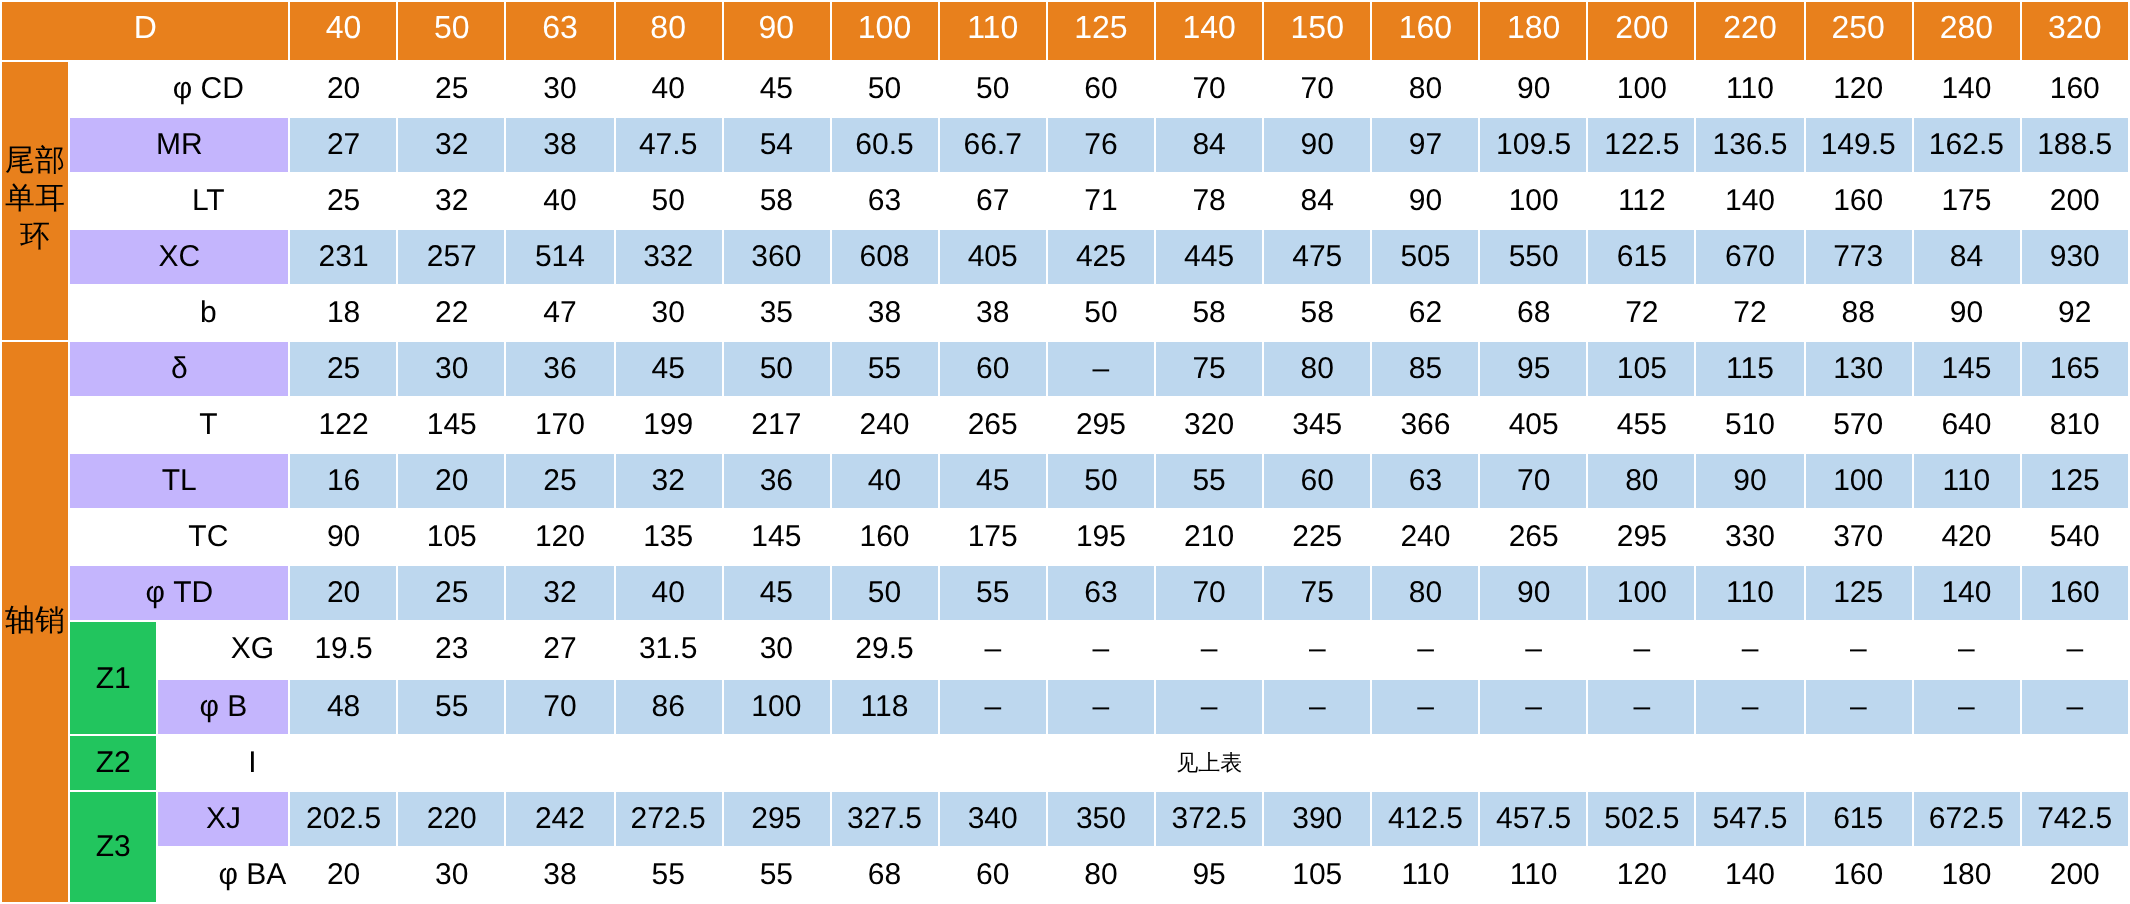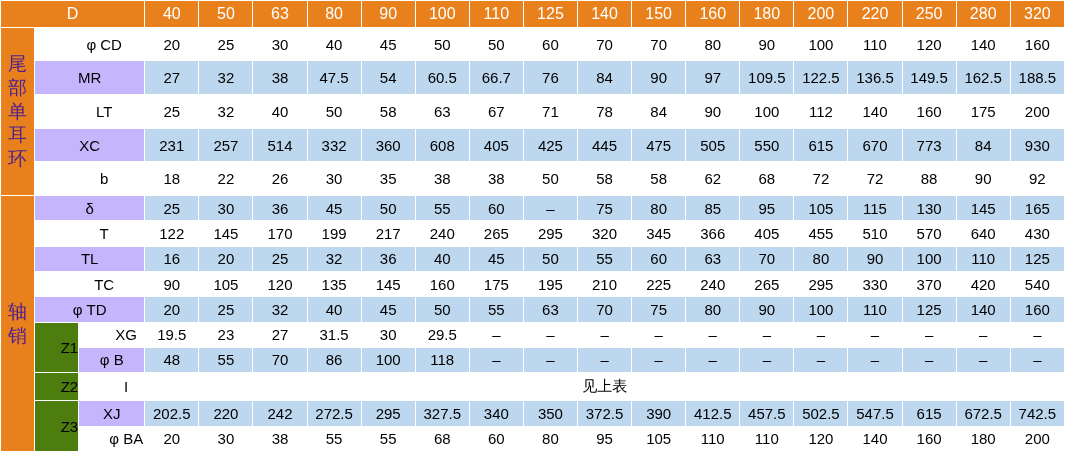--- a/index.html
+++ b/index.html
@@ -9,27 +9,27 @@
   td,th{
     border:1px solid #ffffff;
     text-align:center;
     vertical-align:middle;
     font-size:15px;
     color:#000;
     padding:0;
     font-weight:normal;
   }
   .hdr{background:#e8801c;color:#fff;font-size:16px;}
-  .sidelbl{background:#e8801c;color:#4c1d95;font-size:19px;line-height:1.25;}
+  .sidelbl{background:#e8801c;color:#000000;font-size:15px;line-height:1.25;}
   .rowlbl{background:#ffffff;color:#000;font-size:15px;padding-left:29px;}
   .rowlbl-b{background:#c4b5fd;color:#000;font-size:15px;}
   .cell{background:#ffffff;}
   .cell-b{background:#bdd7ee;}
-  .span-note{background:#ffffff;font-size:15px;font-family:Liberation Serif, serif;}
-  .zlbl{background:#4d7c0f;font-size:15px;text-align:right;}
+  .span-note{background:#ffffff;font-size:11px;font-family:Liberation Serif, serif;}
+  .zlbl{background:#22c55e;font-size:15px;}
   col.c0{width:34px;}
   col.c1{width:44px;}
   col.c2{width:66px;}
   col.cd{width:54px;}
 </style>
 </head>
 <body>
 
 <div id="sheet">
 <table>
@@ -160,21 +160,21 @@
       <td class="cell-b">670</td>
       <td class="cell-b">773</td>
       <td class="cell-b">84</td>
       <td class="cell-b">930</td>
     </tr>
 
     <tr>
       <td class="rowlbl" colspan="2">b</td>
       <td class="cell">18</td>
       <td class="cell">22</td>
-      <td class="cell">26</td>
+      <td class="cell">47</td>
       <td class="cell">30</td>
       <td class="cell">35</td>
       <td class="cell">38</td>
       <td class="cell">38</td>
       <td class="cell">50</td>
       <td class="cell">58</td>
       <td class="cell">58</td>
       <td class="cell">62</td>
       <td class="cell">68</td>
       <td class="cell">72</td>
@@ -217,21 +217,21 @@
       <td class="cell">265</td>
       <td class="cell">295</td>
       <td class="cell">320</td>
       <td class="cell">345</td>
       <td class="cell">366</td>
       <td class="cell">405</td>
       <td class="cell">455</td>
       <td class="cell">510</td>
       <td class="cell">570</td>
       <td class="cell">640</td>
-      <td class="cell">430</td>
+      <td class="cell">810</td>
     </tr>
 
     <tr>
       <td class="rowlbl-b" colspan="2">TL</td>
       <td class="cell-b">16</td>
       <td class="cell-b">20</td>
       <td class="cell-b">25</td>
       <td class="cell-b">32</td>
       <td class="cell-b">36</td>
       <td class="cell-b">40</td>

